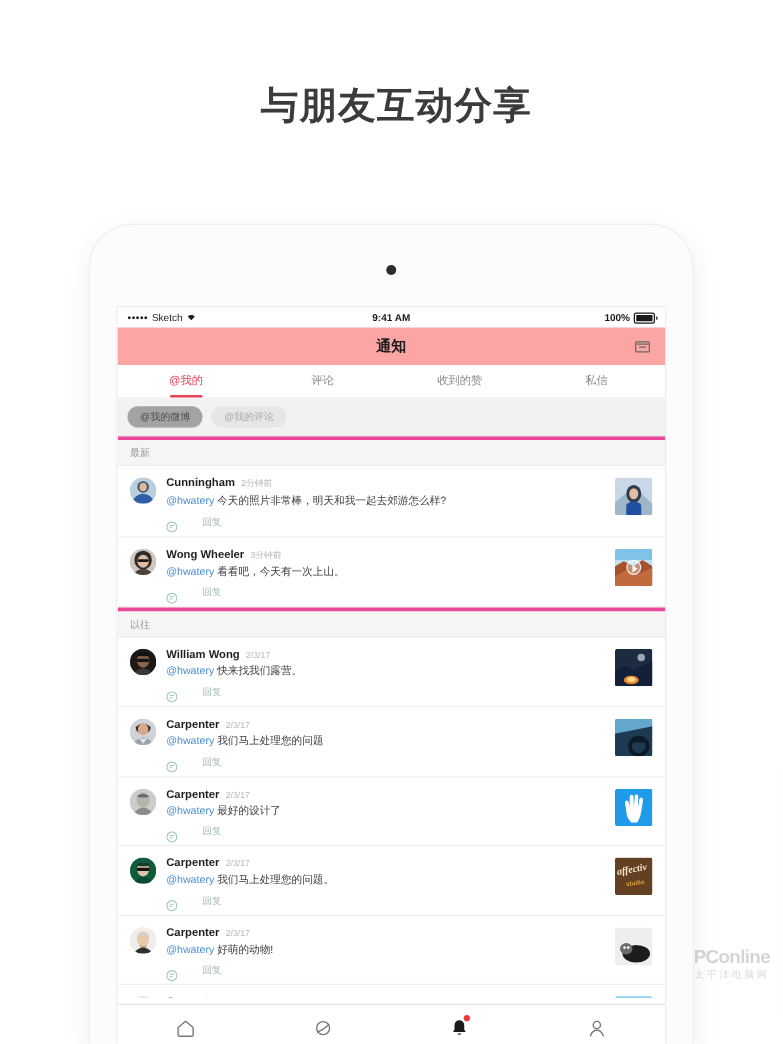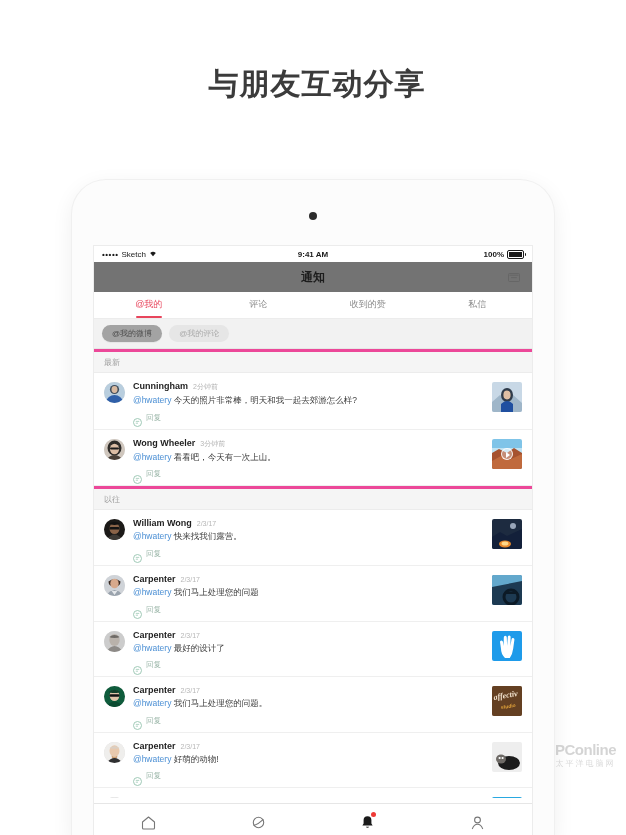--- a/index.html
+++ b/index.html
@@ -66,21 +66,21 @@
   }
   .batt:after{
     content:"";position:absolute;right:-3px;top:2px;
     width:1.5px;height:3px;background:#1a1a1a;border-radius:0 1px 1px 0;
   }
   .batt i{position:absolute;left:1px;top:1px;bottom:1px;right:1px;background:#1a1a1a;display:block;}
   
   .navbar{
     height:30px;position:relative;
     display:flex;align-items:center;justify-content:center;
-    background:#737373;
+    background:#fca5a5;
   }
   .nav-title{font-size:12px;font-weight:700;color:#1c1c1c;}
   .nav-action{
     position:absolute;right:10px;top:50%;transform:translateY(-50%);
     width:16px;height:16px;
   }
   
   .tabs{
     display:flex;background:#fff;
     border-bottom:1px solid #ececec;
@@ -156,21 +156,21 @@
     font-size:8.5px;color:#3c3c3c;margin-top:3px;
     line-height:1.25;
     white-space:nowrap;overflow:hidden;text-overflow:ellipsis;
   }
   .mention{color:#4b8fd4;}
   .reply{
     display:flex;align-items:center;gap:4px;
     margin-top:7px;
   }
   .reply-icon{width:9px;height:9px;display:block;}
-  .reply-label{font-size:7.5px;color:#9fb9ac;}
+  .reply-label{font-size:7.5px;color:#9fb9ac;margin-left:16px;}
   .thumb{
     width:30px;height:30px;flex:0 0 30px;
     border-radius:2px;overflow:hidden;position:relative;
     margin-top:1px;
   }
   .thumb svg{display:block;width:30px;height:30px;}
   .play{
     position:absolute;left:50%;top:50%;
     width:12px;height:12px;margin:-6px 0 0 -6px;
     border-radius:50%;
@@ -198,21 +198,21 @@
   }
   .tabbar-item svg{display:block;}
   .badge-dot{
     position:absolute;
     width:5px;height:5px;border-radius:50%;
     background:#ef3a36;
     top:8px;margin-left:11px;
   }
   
   .watermark{
-    position:absolute;right:10px;bottom:66px;
+    position:absolute;right:10px;bottom:50px;
     text-align:center;
     opacity:.32;
     pointer-events:none;
   }
   .wm-main{
     font-size:15px;font-weight:700;color:#7d7d7d;
     letter-spacing:-.5px;line-height:1;
   }
   .wm-sub{
     font-size:8px;color:#8d8d8d;letter-spacing:2px;margin-top:1px;

